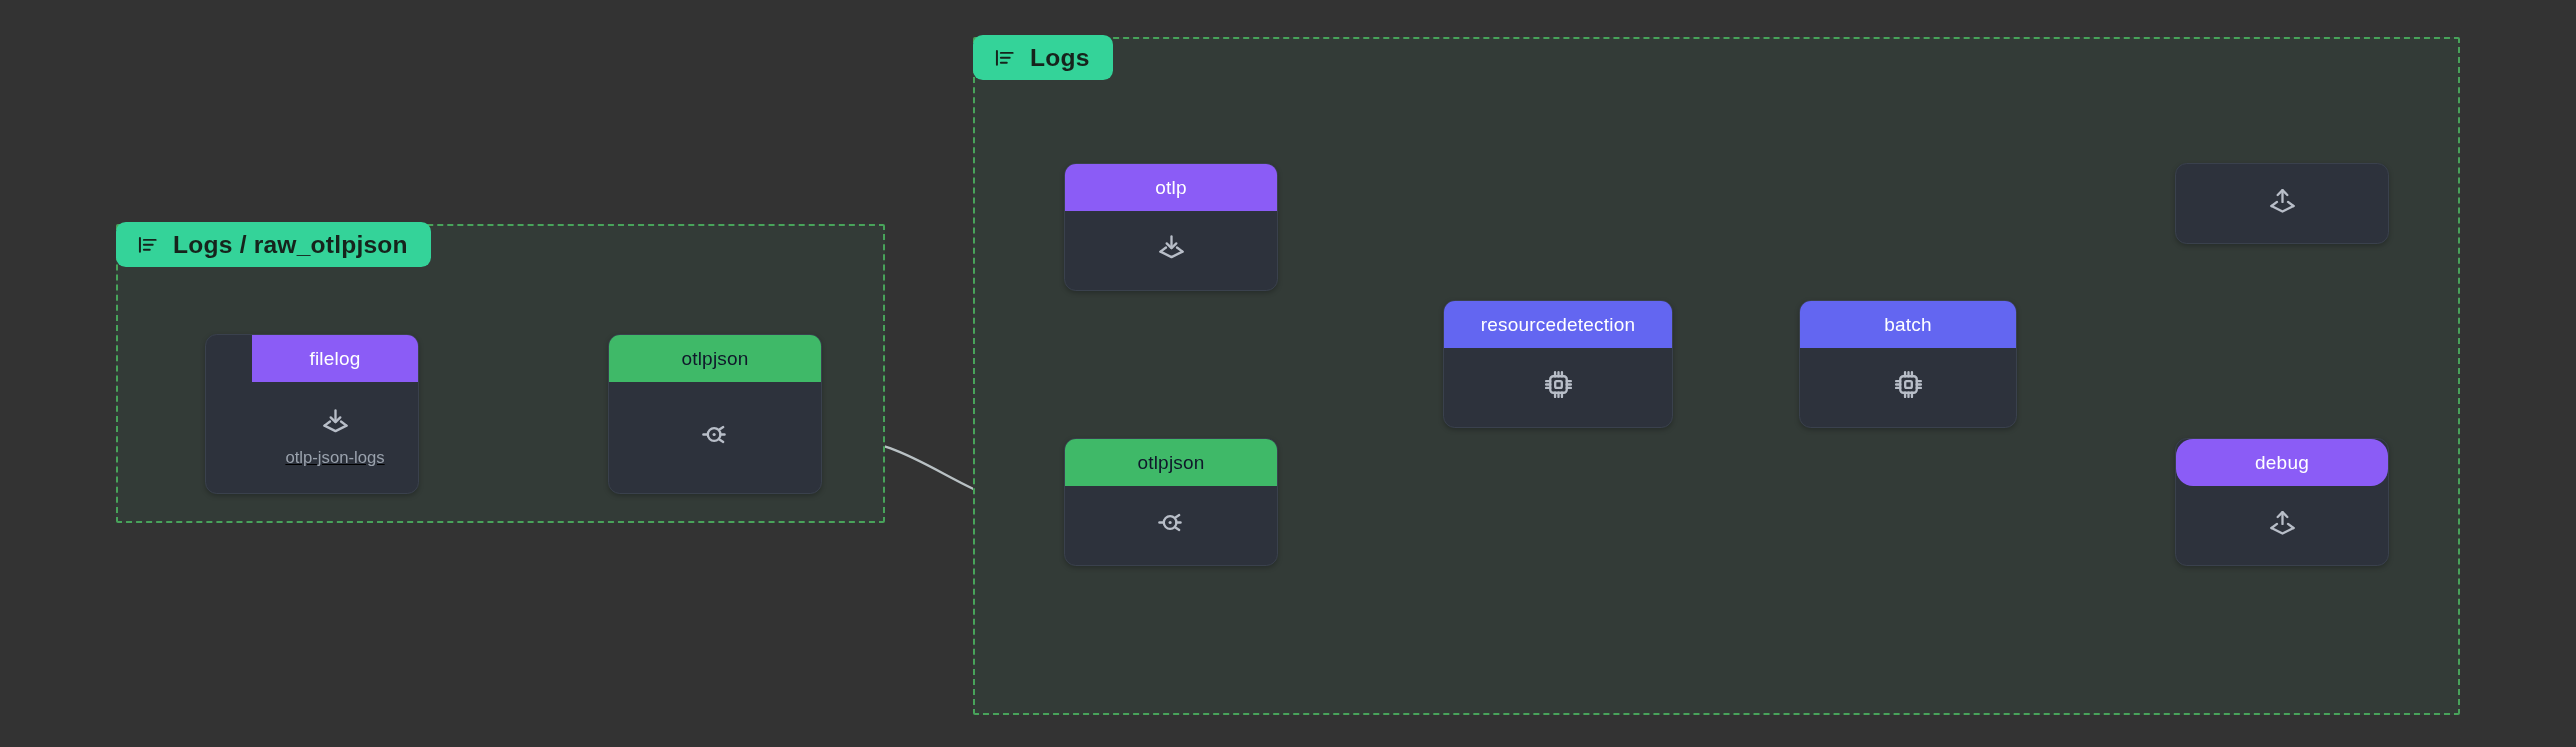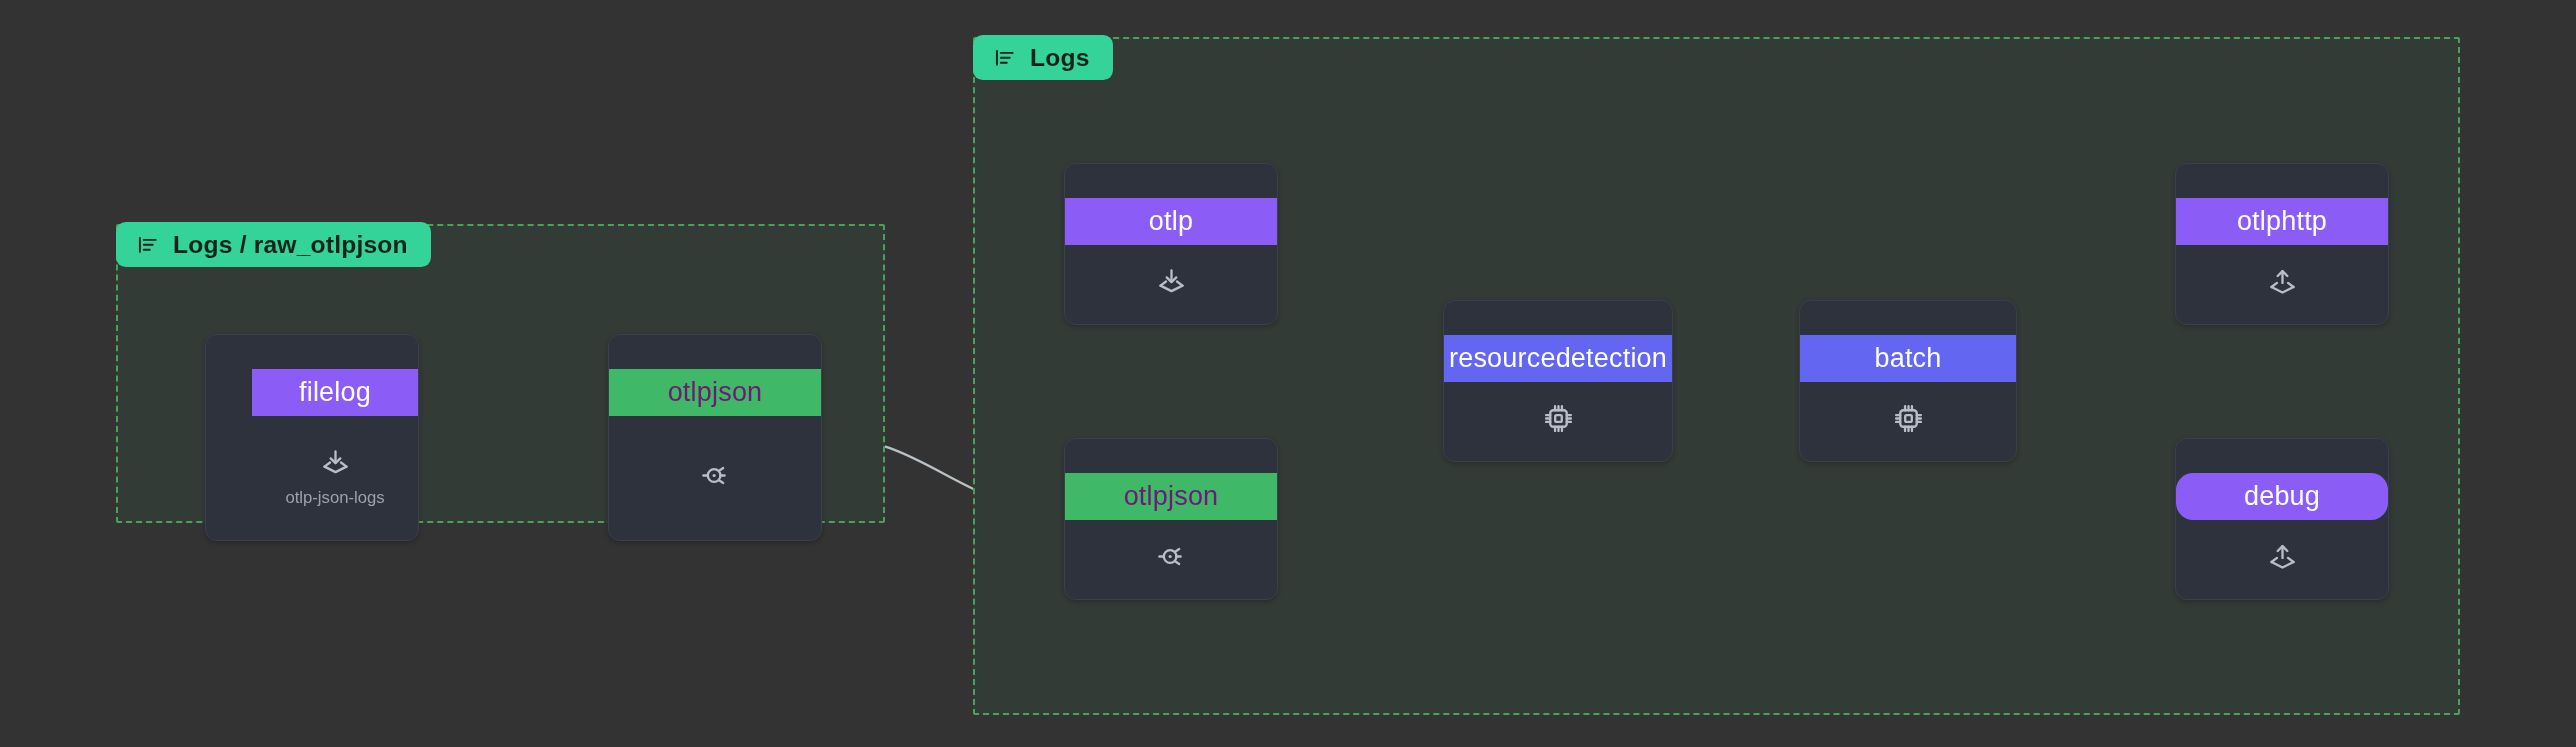--- a/index.html
+++ b/index.html
@@ -53,37 +53,36 @@
     border: 1px solid #3a414d;
     overflow: hidden;
     box-shadow: 0 2px 4.9px rgba(0,0,0,.25);
   }
   .node-header {
     height: 47px;
     display: flex;
     align-items: center;
     justify-content: center;
     color: #ffffff;
-    font-size: 27px;
+    font-size: 19px;
     font-weight: 400;
     letter-spacing: 0.2px;
     white-space: nowrap;
-    margin-top: 34px;
-  }
-  .node-header.connector { color: #701a75; }
+  }
+  .node-header.connector { color: #0f172a; }
   .node-body {
     height: 79px;
     display: flex;
     flex-direction: column;
     align-items: center;
     justify-content: center;
     gap: 5.9px;
     padding: 7.9px 5.9px 9.8px;
   }
-  .node-body.tall { height: 124px; }
+  .node-body.tall { height: 111px; text-decoration: underline; }
   .node-icon { color: #b8bec8; display: block; }
   .node-sub {
     color: #9aa2ad;
     font-size: 16.7px;
     white-space: nowrap;
   }
 
   
   #edges {
     position: absolute;
@@ -249,23 +248,20 @@
           <path d="M9.5 3 v3 M12 3 v3 M14.5 3 v3"></path>
           <path d="M9.5 18 v3 M12 18 v3 M14.5 18 v3"></path>
           <path d="M3 9.5 h3 M3 12 h3 M3 14.5 h3"></path>
           <path d="M18 9.5 h3 M18 12 h3 M18 14.5 h3"></path>
         </svg>
       </span>
     </div>
   </div>
 
   <div class="node" style="left:2175px; top:163px;">
-    <div class="node-header" style="background:#8b5cf6;">
-      <span>otlphttp</span>
-    </div>
     <div class="node-body">
       <span class="node-icon">
         <svg width="33" height="33" viewBox="0 0 24 24" fill="none" stroke="#b8bec8" stroke-width="1.7" stroke-linecap="round" stroke-linejoin="round">
           <path d="M12 13 V4.5"></path>
           <path d="M8.5 8 L12 4.5 L15.5 8"></path>
           <path d="M4 16 L12 20 L20 16"></path>
           <path d="M4 16 L8 13"></path>
           <path d="M20 16 L16 13"></path>
         </svg>
       </span>

